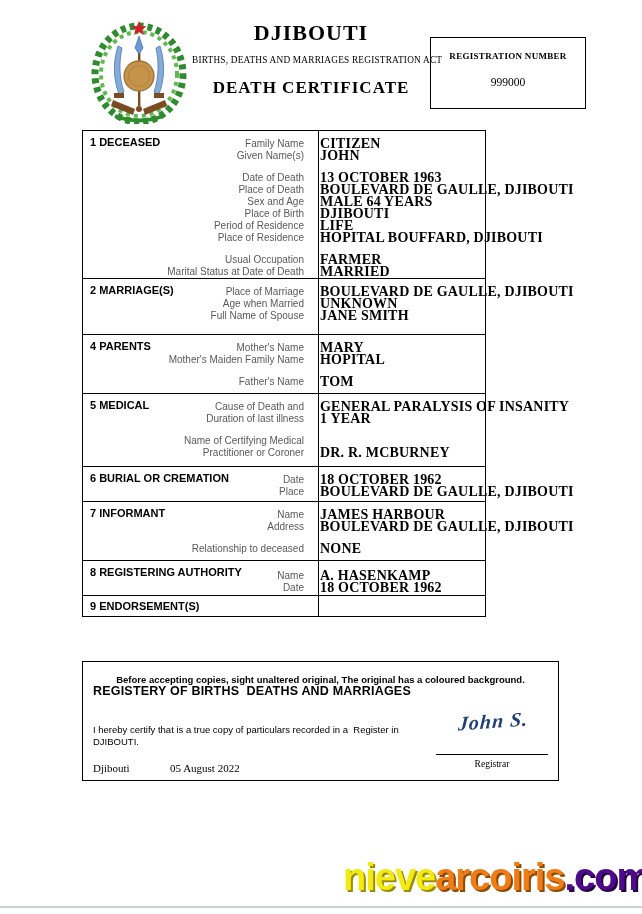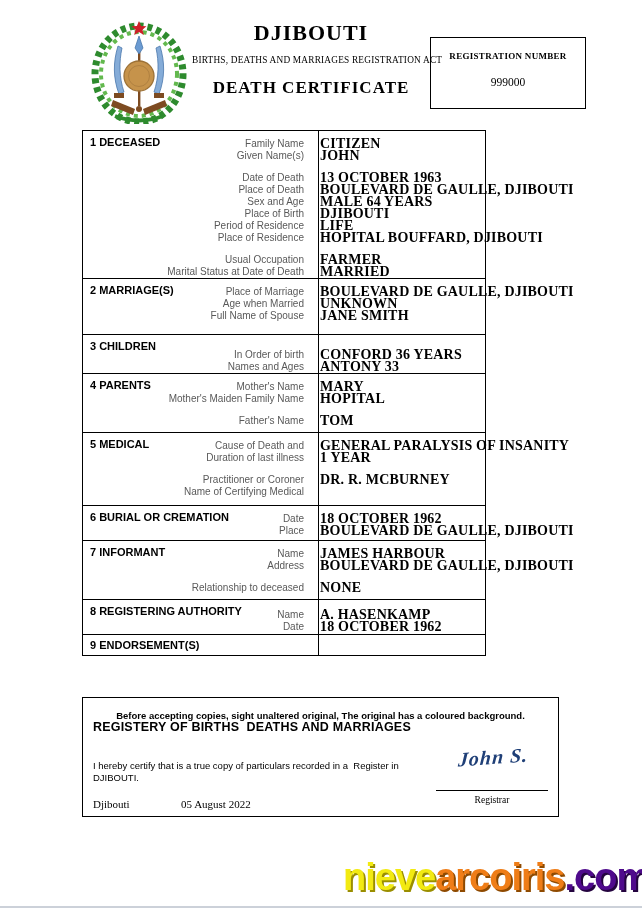--- a/index.html
+++ b/index.html
@@ -23,30 +23,30 @@
   .sec{position:relative;box-sizing:border-box;padding-top:7px;}
   .sec + .sec{border-top:1.2px solid #000;}
   .sec-title{position:absolute;top:5px;left:7px;font-weight:bold;font-size:11px;}
   .row{display:flex;height:12px;line-height:12px;}
   .rl{width:221px;padding-right:7px;text-align:right;font-size:10px;color:#595959;flex:none;}
   .rv{padding-left:9px;font-family:"Liberation Serif",serif;font-weight:bold;font-size:14px;
       letter-spacing:0.2px;white-space:nowrap;}
   .gap{height:10px;}
 
   
-  .footer-box{position:absolute;left:82px;top:661px;width:477px;height:120px;border:1.5px solid #000;box-sizing:border-box;margin-top:36px;}
+  .footer-box{position:absolute;left:82px;top:661px;width:477px;height:120px;border:1.5px solid #000;box-sizing:border-box;}
   .notice{position:absolute;top:12px;left:0;right:0;text-align:center;font-weight:bold;font-size:9.5px;}
   .registry-title{position:absolute;top:22px;left:10px;font-weight:bold;font-size:12.5px;white-space:pre-wrap;letter-spacing:0.2px;}
   .certify-text{position:absolute;top:62px;left:10px;width:355px;font-size:9.5px;line-height:12px;white-space:pre-wrap;}
   .signature{position:absolute;top:48px;right:30px;font-family:"Liberation Serif",serif;font-style:italic;
              font-weight:bold;font-size:20px;color:#1f3f77;transform:rotate(-4deg) skewX(-8deg);letter-spacing:1px;}
   .registrar-block{position:absolute;right:10px;top:92px;width:112px;border-top:1.4px solid #000;
                    text-align:center;font-family:"Liberation Serif",serif;font-size:9.5px;padding-top:4px;}
   .issue-place{position:absolute;left:10px;top:100px;font-family:"Liberation Serif",serif;font-size:11px;}
-  .issue-date{position:absolute;left:98px;top:100px;font-family:"Liberation Serif",serif;font-size:11px;}
+  .issue-date{position:absolute;left:87px;top:100px;font-family:"Liberation Serif",serif;font-size:11px;}
 
   
   .watermark{position:absolute;left:343px;top:856px;font-weight:bold;font-size:38px;letter-spacing:-1px;
              white-space:nowrap;font-family:"Liberation Sans",sans-serif;}
   .wm-1{color:#f2ea12;text-shadow:2px 2px 0 #9a8e00;}
   .wm-2{color:#ef7d17;text-shadow:2px 2px 0 #8f4a00;}
   .wm-3{color:#4f0a8c;text-shadow:2px 2px 0 #24043f;}
   .bottom-rule{position:absolute;left:0;top:906px;width:642px;height:2px;background:#ccd1d9;}
 </style>
 </head>
@@ -141,31 +141,20 @@
       <div class="row">
           <span class="rl">Age when Married</span>
           <span class="rv">UNKNOWN</span>
         </div>
       <div class="row">
           <span class="rl">Full Name of Spouse</span>
           <span class="rv">JANE SMITH</span>
         </div>
     </div>
 
-    <div class="sec" style="min-height:39px;padding-top:14px">
-      <div class="sec-title">3 CHILDREN</div>
-      <div class="row">
-          <span class="rl">In Order of birth</span>
-          <span class="rv">CONFORD 36 YEARS</span>
-        </div>
-      <div class="row">
-          <span class="rl">Names and Ages</span>
-          <span class="rv">ANTONY 33</span>
-        </div>
-    </div>
 
     <div class="sec" style="min-height:59px">
       <div class="sec-title">4 PARENTS</div>
       <div class="row">
           <span class="rl">Mother's Name</span>
           <span class="rv">MARY</span>
         </div>
       <div class="row">
           <span class="rl">Mother's Maiden Family Name</span>
           <span class="rv">HOPITAL</span>
@@ -182,26 +171,26 @@
       <div class="row">
           <span class="rl">Cause of Death and</span>
           <span class="rv">GENERAL PARALYSIS OF INSANITY</span>
         </div>
       <div class="row">
           <span class="rl">Duration of last illness</span>
           <span class="rv">1 YEAR</span>
         </div>
       <div class="gap"></div>
       <div class="row">
+          <span class="rl">Name of Certifying Medical</span>
+          <span class="rv"></span>
+        </div>
+      <div class="row">
           <span class="rl">Practitioner or Coroner</span>
           <span class="rv">DR. R. MCBURNEY</span>
-        </div>
-      <div class="row">
-          <span class="rl">Name of Certifying Medical</span>
-          <span class="rv"></span>
         </div>
     </div>
 
     <div class="sec" style="min-height:35px">
       <div class="sec-title">6 BURIAL OR CREMATION</div>
       <div class="row">
           <span class="rl">Date</span>
           <span class="rv">18 OCTOBER 1962</span>
         </div>
       <div class="row">

